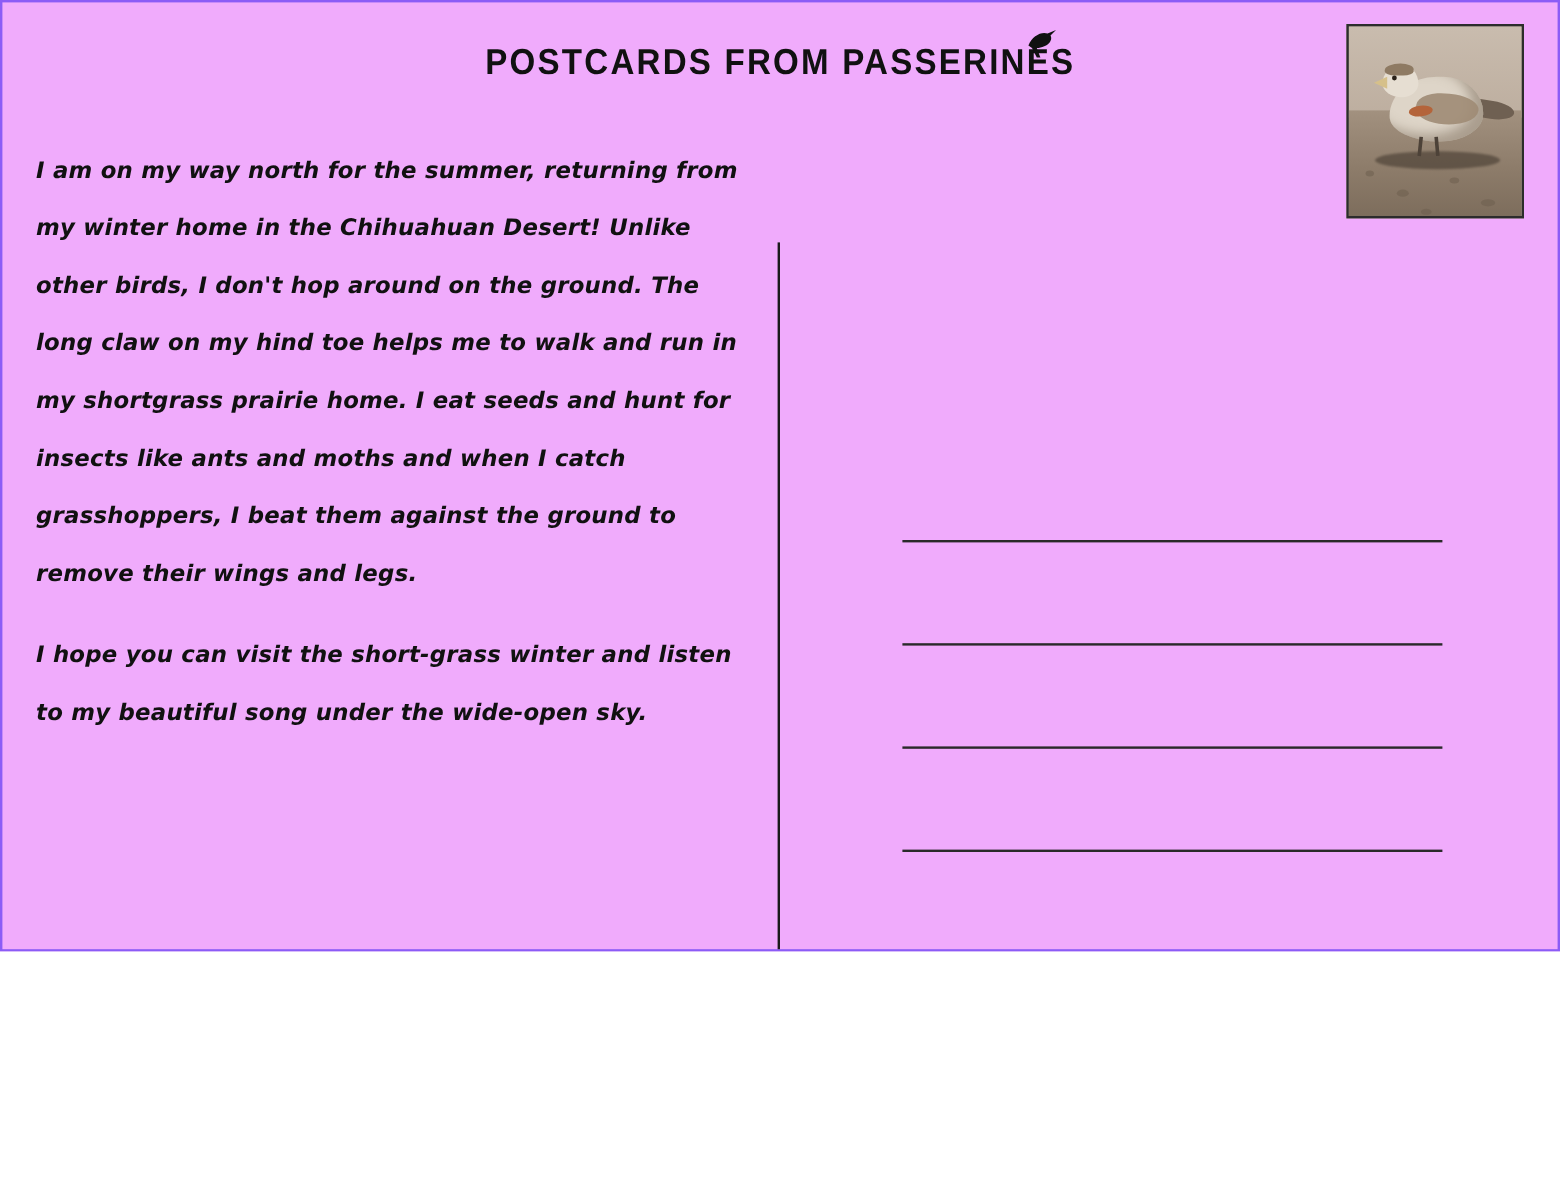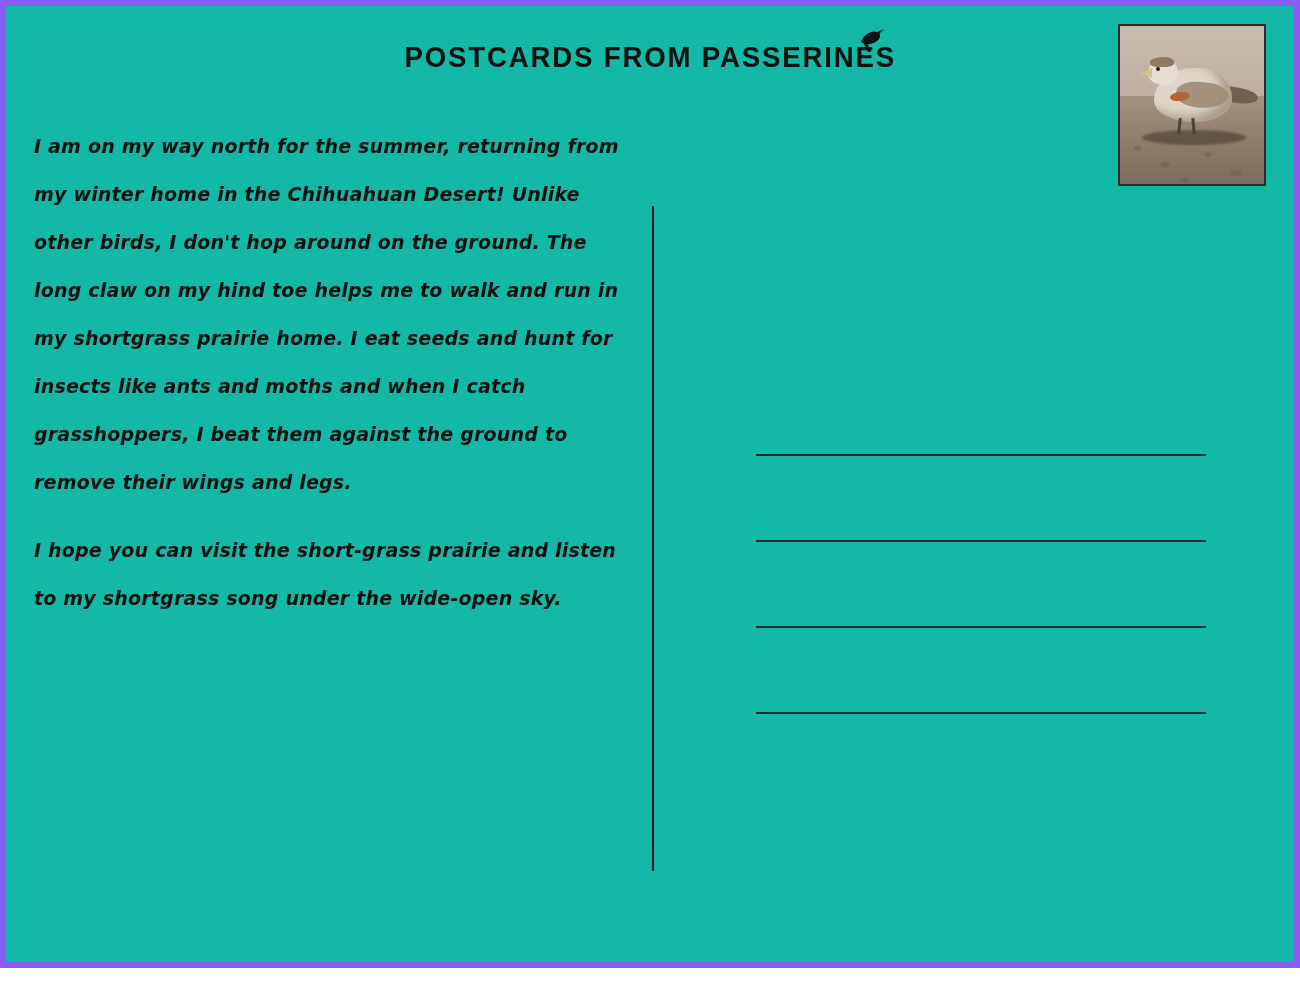--- a/index.html
+++ b/index.html
@@ -6,23 +6,23 @@
     margin: 0;
     padding: 0;
     background: #ffffff;
   }
   body {
     font-family: "Liberation Sans", sans-serif;
   }
   .postcard {
     position: relative;
     width: 1300px;
-    height: 968px;
-    background: #14b8a6;
-    border: 6px solid #8b5cf6;
+    height: 793px;
+    background: #f0abfc;
+    border: 2px solid #8b5cf6;
     box-sizing: border-box;
     overflow: hidden;
   }
 
   
   .header {
     position: absolute;
     top: 34px;
     left: 0;
     width: 100%;
@@ -265,21 +265,21 @@
     <div class="bird-eye"></div>
     <div class="bird-beak"></div>
     <div class="bird-leg l1"></div>
     <div class="bird-leg l2"></div>
   </div>
 
   <div class="divider"></div>
 
   <div class="message">
     <p class="handwriting para">I am on my way north for the summer, returning from my winter home in the Chihuahuan Desert! Unlike other birds, I don't hop around on the ground. The long claw on my hind toe helps me to walk and run in my shortgrass prairie home. I eat seeds and hunt for insects like ants and moths and when I catch grasshoppers, I beat them against the ground to remove their wings and legs.</p>
-    <p class="handwriting para">I hope you can visit the short-grass prairie and listen to my shortgrass song under the wide-open sky.</p>
+    <p class="handwriting para">I hope you can visit the short-grass winter and listen to my beautiful song under the wide-open sky.</p>
   </div>
 
 
   <div class="address-lines">
     <div class="addr-line"></div>
     <div class="addr-line"></div>
     <div class="addr-line"></div>
     <div class="addr-line"></div>
   </div>
 

